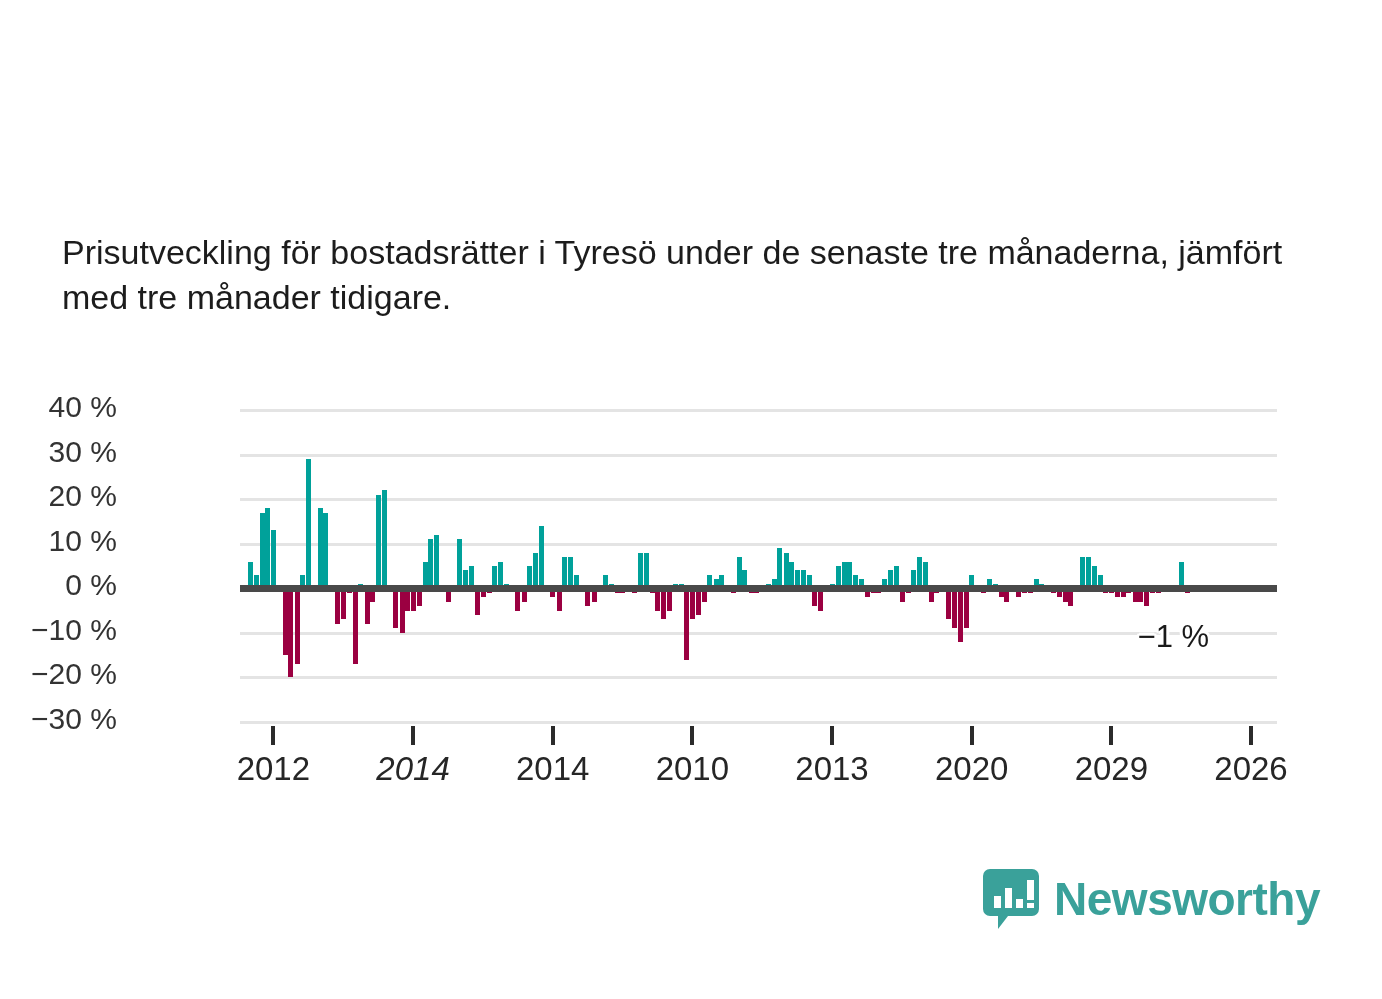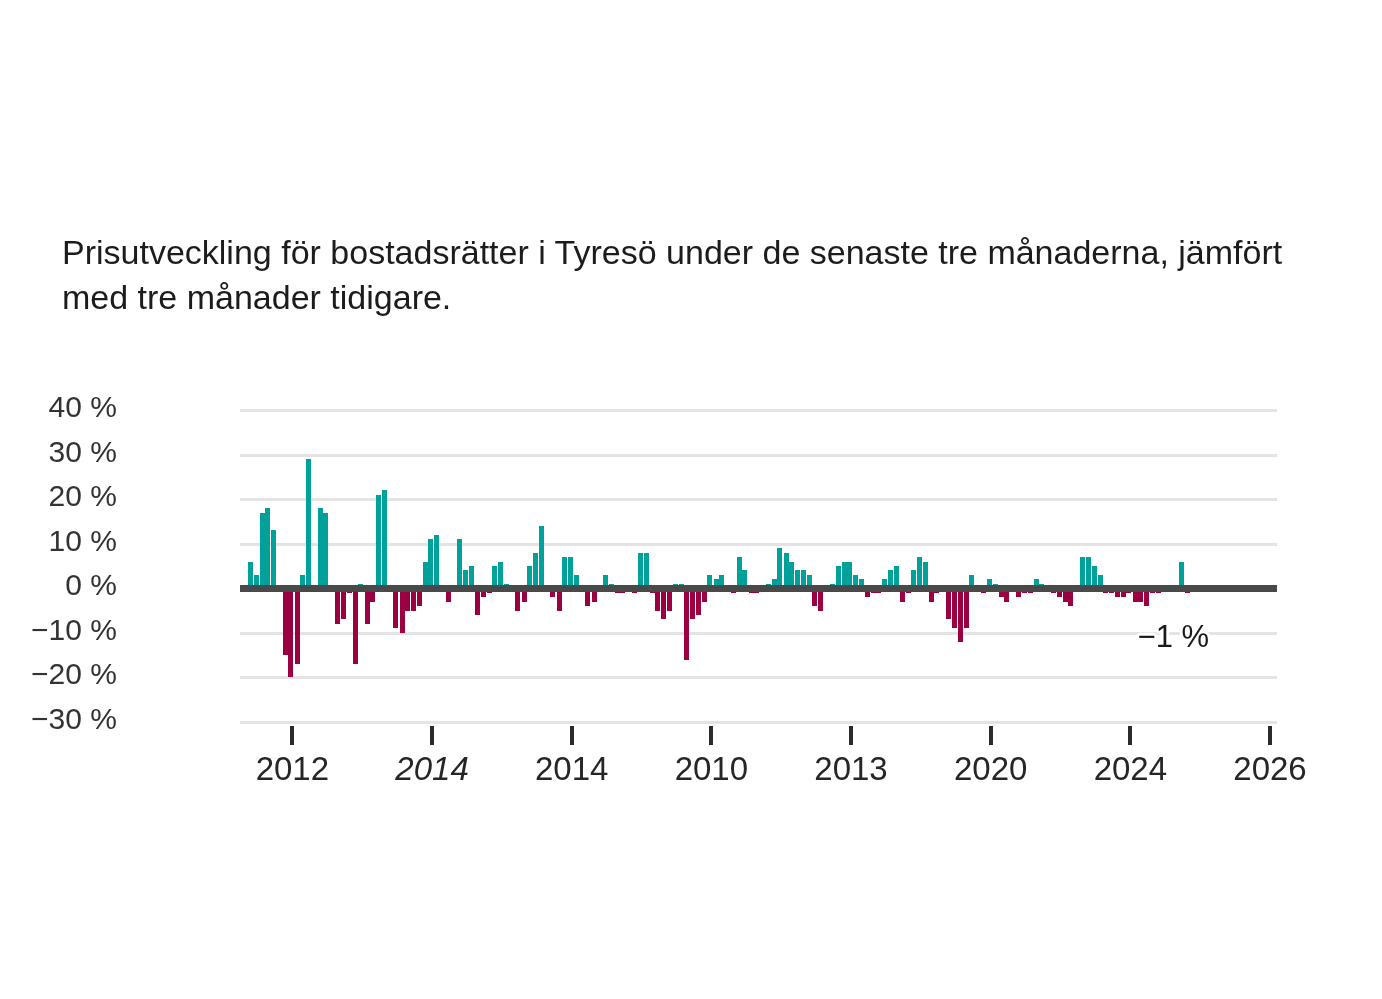--- a/index.html
+++ b/index.html
@@ -95,21 +95,21 @@
   .bar {
     position: absolute;
     width: 5px;
   }
   .bar.pos { background: #00a19a; }
   .bar.neg { background: #9b0041; }
 
   
   #xaxis {
     position: absolute;
-    left: 247px;
+    left: 228px;
     top: 340px;
     width: 1037px;
     height: 70px;
   }
   .xtick-mark {
     position: absolute;
     top: 4px;
     width: 4px;
     height: 19px;
     background: #2b2b2b;
@@ -340,20 +340,31 @@
         <div class="xtick-label" style="left: 185.054px; font-style: italic;">2014</div>
         <div class="xtick-mark" style="left: 322.717px;"></div>
         <div class="xtick-label" style="left: 324.717px;">2014</div>
         <div class="xtick-mark" style="left: 462.38px;"></div>
         <div class="xtick-label" style="left: 464.38px;">2010</div>
         <div class="xtick-mark" style="left: 602.044px;"></div>
         <div class="xtick-label" style="left: 604.044px;">2013</div>
         <div class="xtick-mark" style="left: 741.707px;"></div>
         <div class="xtick-label" style="left: 743.707px;">2020</div>
         <div class="xtick-mark" style="left: 881.37px;"></div>
-        <div class="xtick-label" style="left: 883.37px;">2024</div>
+        <div class="xtick-label" style="left: 883.37px;">2029</div>
         <div class="xtick-mark" style="left: 1021.03px;"></div>
         <div class="xtick-label" style="left: 1023.03px;">2026</div>
       </div>
   </div>
 
+  <div id="logo">
+    <svg id="logo-mark" viewBox="0 0 58 62" xmlns="http://www.w3.org/2000/svg">
+      <path d="M8,1 H50 A7,7 0 0 1 57,8 V41 A7,7 0 0 1 50,48 H26 L16,61 L16,48 H8 A7,7 0 0 1 1,41 V8 A7,7 0 0 1 8,1 Z" fill="#3aa19a"></path>
+      <rect x="12" y="28" width="7" height="12" fill="#ffffff"></rect>
+      <rect x="23" y="20" width="7" height="20" fill="#ffffff"></rect>
+      <rect x="34" y="31" width="7" height="9" fill="#ffffff"></rect>
+      <rect x="45" y="12" width="7" height="20" fill="#ffffff"></rect>
+      <rect x="45" y="35" width="7" height="5" fill="#ffffff"></rect>
+    </svg>
+    <span id="logo-text">Newsworthy</span>
+  </div>
 
 </div>
 
 </body></html>

